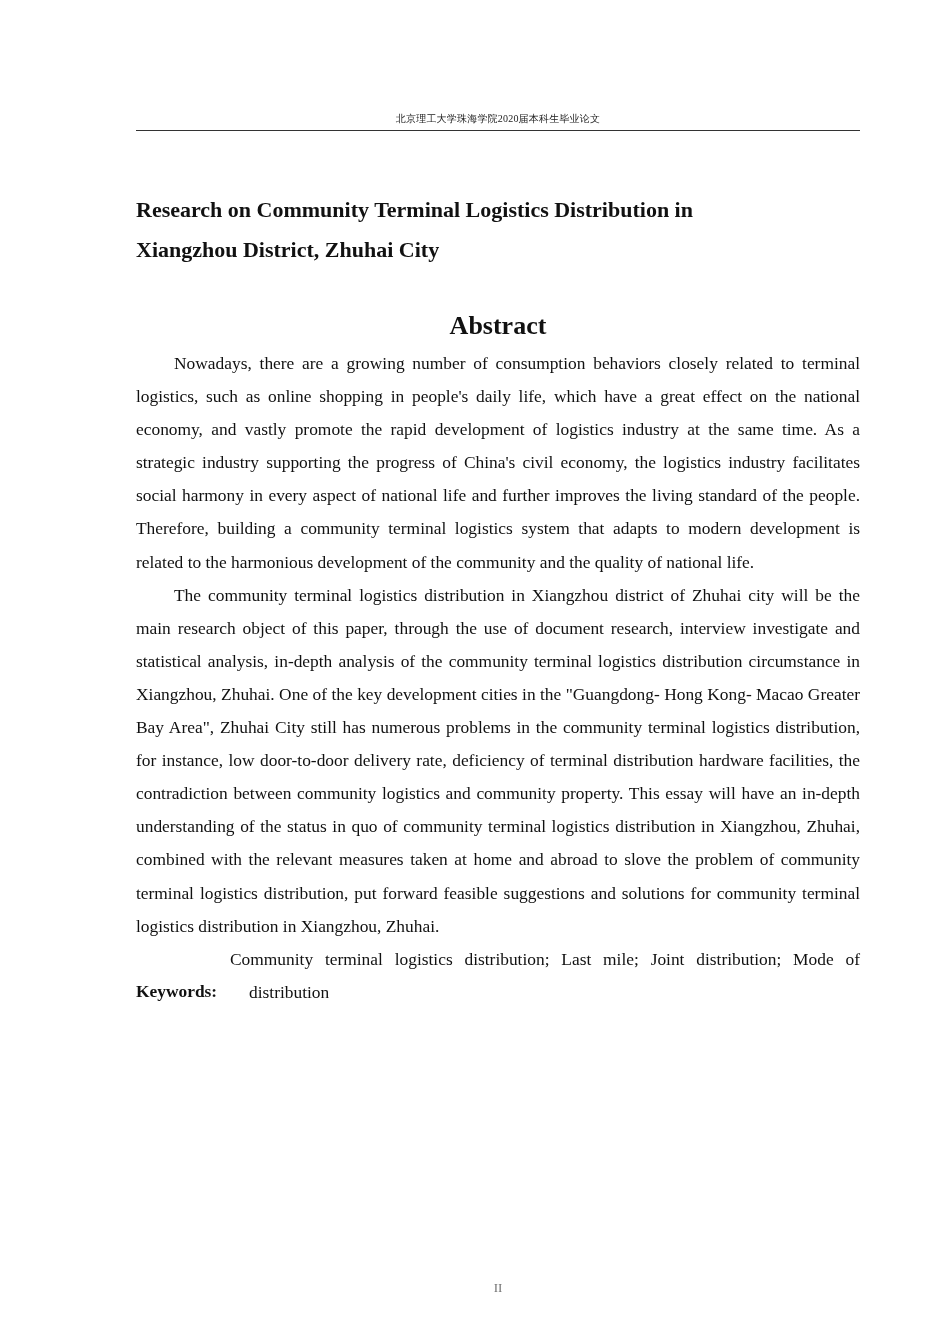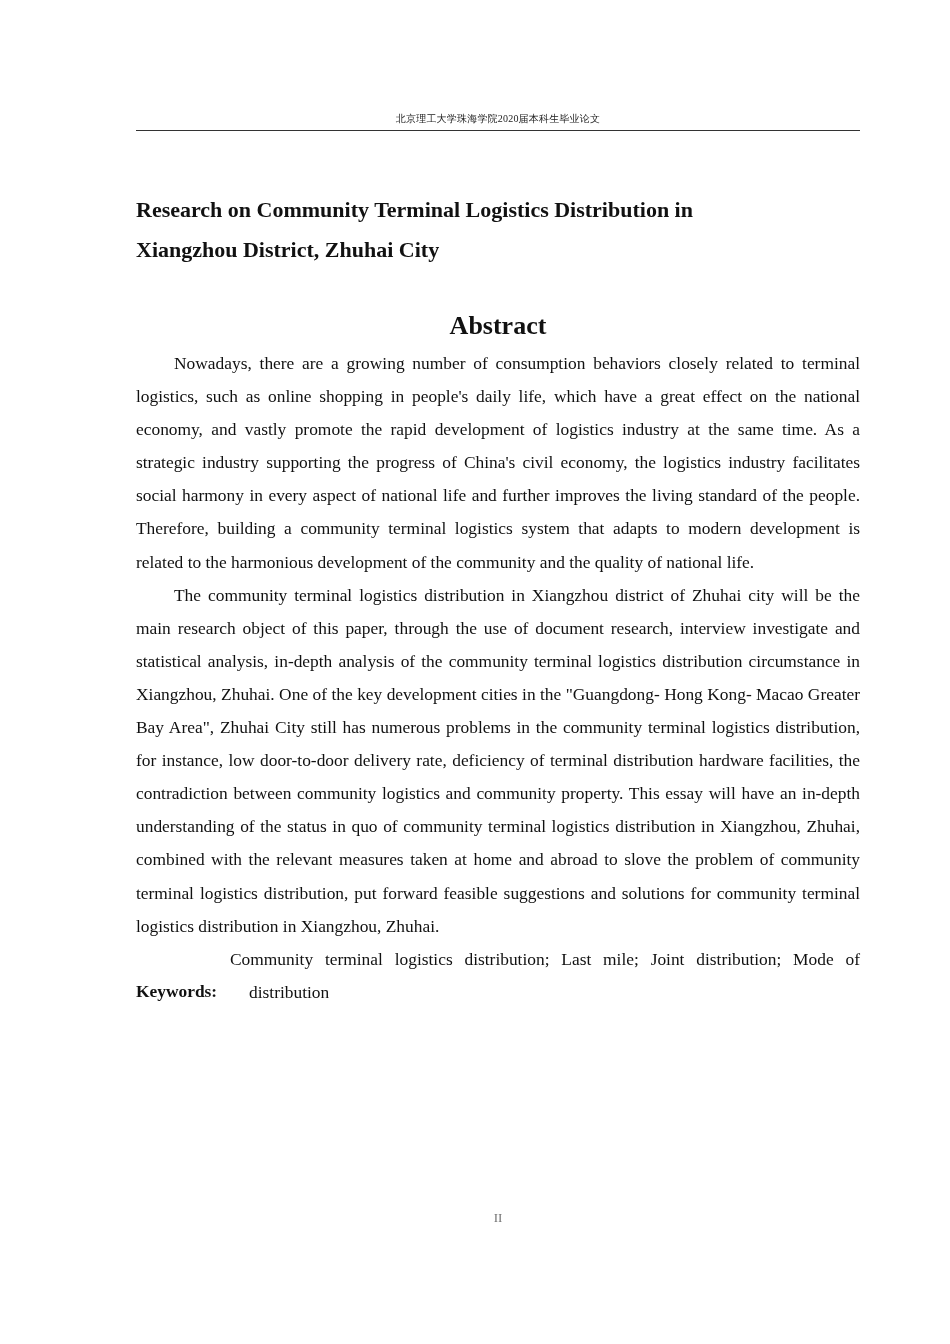--- a/index.html
+++ b/index.html
@@ -82,21 +82,21 @@
       margin-top: 32px;
     }
     .keywords-text {
       display: block;
       text-indent: -19px;
       margin-left: 0;
     }
     .page-number {
       position: absolute;
       left: 136px;
-      top: 1210px;
+      top: 1280px;
       width: 724px;
       text-align: center;
       font-size: 13px;
       line-height: 16px;
       color: #737373;
     }
   </style>
 </head>
 <body>
 

